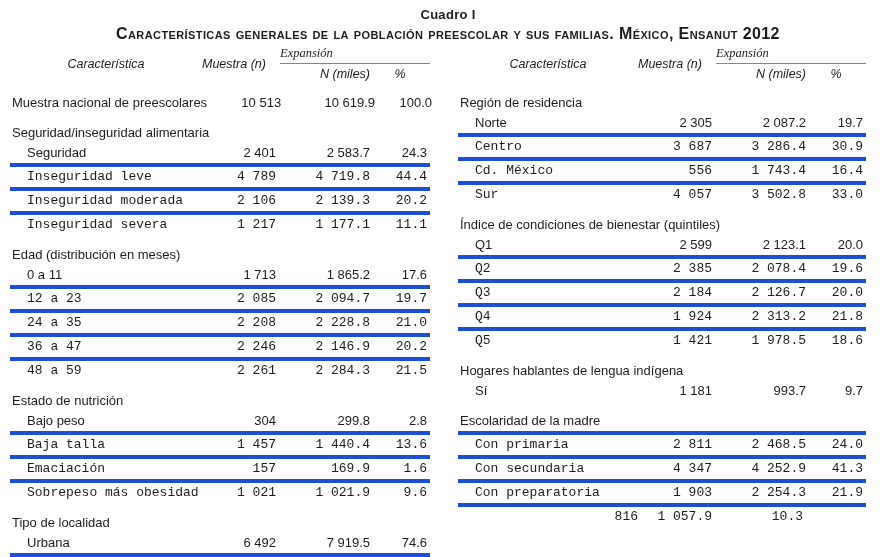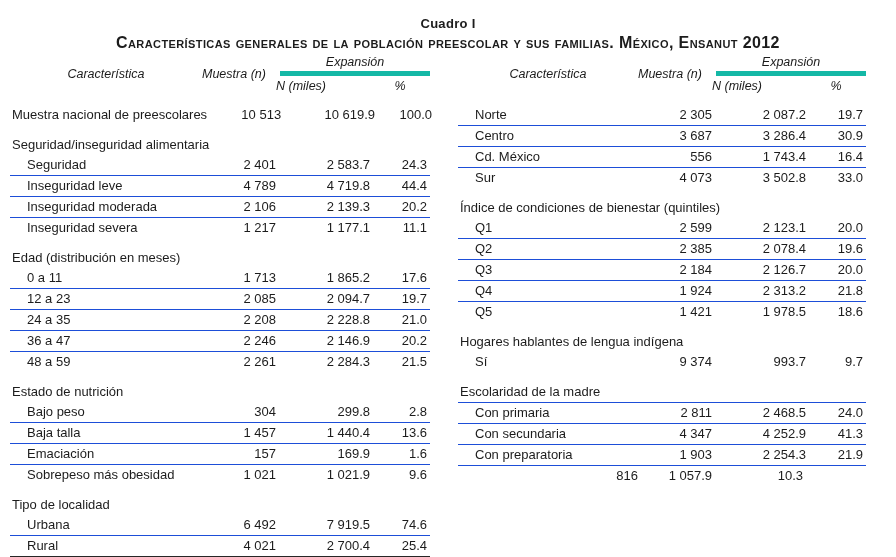--- a/index.html
+++ b/index.html
@@ -7,21 +7,21 @@
     margin: 0; padding: 0;
     width: 896px; height: 557px;
     background: #ffffff;
     color: #1c1c1c;
     font-family: "Liberation Sans", sans-serif;
     overflow: hidden;
   }
   .page { width: 896px; height: 557px; }
 
   
-  .title-block { text-align: center; padding-top: 16px; }
+  .title-block { text-align: center; padding-top: 7px; }
   .kicker {
     font-size: 13px;
     font-weight: bold;
     letter-spacing: 0.3px;
   }
   .heading {
     margin-top: 3px;
     font-size: 16px;
     font-weight: bold;
     font-variant: small-caps;
@@ -46,44 +46,44 @@
     grid-template-columns: 1fr 74px 94px 60px;
     font-style: italic;
     font-size: 12.5px;
     margin-bottom: 12px;
   }
   .th { white-space: nowrap; }
   .th-label  { grid-column: 1; grid-row: 1 / 3; align-self: center; text-align: center; }
   .th-sample { grid-column: 2; grid-row: 1 / 3; align-self: center; text-align: left; }
   .th-exp {
     grid-column: 3 / 5; grid-row: 1;
-    text-align: center;
     padding-bottom: 2px;
-    border-bottom: 5px solid #14b8a6;
+    border-bottom: 1px solid #14b8a6;
     margin-left: 4px;
-  }
-  .th-n   { grid-column: 3; grid-row: 2; text-align: left; padding-top: 3px; }
+    font-family: Liberation Serif, serif;
+  }
+  .th-n   { grid-column: 3; grid-row: 2; text-align: right; padding-top: 3px; }
   .th-pct { grid-column: 4; grid-row: 2; text-align: center; padding-top: 3px; }
 
   
   .group { margin-bottom: 10px; }
   .group:last-child { margin-bottom: 0; }
   .section-header {
     font-size: 13px;
     line-height: 20px;
     padding-left: 2px;
     white-space: nowrap;
   }
   .row {
     display: grid;
     grid-template-columns: 1fr 74px 94px 60px;
     font-size: 13px;
     line-height: 20px;
   }
-  .row.sep { border-top: 1px solid #1d4ed8; }
+  .row.sep { border-top: 4px solid #1d4ed8; font-family: Liberation Mono, monospace; }
   .cell { white-space: nowrap; }
   .cell.label { padding-left: 2px; }
   .row.indent .cell.label { padding-left: 17px; }
   .cell.num { text-align: right; }
   .cell.num.pct { padding-right: 3px; }
 
   
   #left-col .group:last-child .row:last-child { border-bottom: 1px solid #262626; }
 </style>
 </head>
@@ -224,41 +224,42 @@
   <div class="stat-table">
     <div class="thead">
       <div class="th th-label">Característica</div>
       <div class="th th-sample">Muestra (n)</div>
       <div class="th th-exp">Expansión</div>
       <div class="th th-n">N (miles)</div>
       <div class="th th-pct">%</div>
     </div>
     <div class="tbody">
             <div class="group">
+              <div class="section-header">Región de residencia</div>
               <div class="row indent">
                 <div class="cell label">Norte</div>
                 <div class="cell num">2 305</div>
                 <div class="cell num">2 087.2</div>
                 <div class="cell num pct">19.7</div>
               </div>
               <div class="row sep indent">
                 <div class="cell label">Centro</div>
                 <div class="cell num">3 687</div>
                 <div class="cell num">3 286.4</div>
                 <div class="cell num pct">30.9</div>
               </div>
               <div class="row sep indent">
                 <div class="cell label">Cd. México</div>
                 <div class="cell num">556</div>
                 <div class="cell num">1 743.4</div>
                 <div class="cell num pct">16.4</div>
               </div>
               <div class="row sep indent">
                 <div class="cell label">Sur</div>
-                <div class="cell num">4 073</div>
+                <div class="cell num">4 057</div>
                 <div class="cell num">3 502.8</div>
                 <div class="cell num pct">33.0</div>
               </div>
             </div>
             <div class="group">
               <div class="section-header">Índice de condiciones de bienestar (quintiles)</div>
               <div class="row indent">
                 <div class="cell label">Q1</div>
                 <div class="cell num">2 599</div>
                 <div class="cell num">2 123.1</div>
@@ -286,21 +287,21 @@
                 <div class="cell label">Q5</div>
                 <div class="cell num">1 421</div>
                 <div class="cell num">1 978.5</div>
                 <div class="cell num pct">18.6</div>
               </div>
             </div>
             <div class="group">
               <div class="section-header">Hogares hablantes de lengua indígena</div>
               <div class="row indent">
                 <div class="cell label">Sí</div>
-                <div class="cell num">9 374</div>
+                <div class="cell num">1 181</div>
                 <div class="cell num">993.7</div>
                 <div class="cell num pct">9.7</div>
               </div>
             </div>
             <div class="group">
               <div class="section-header">Escolaridad de la madre</div>
               <div class="row sep indent">
                 <div class="cell label">Con primaria</div>
                 <div class="cell num">2 811</div>
                 <div class="cell num">2 468.5</div>

